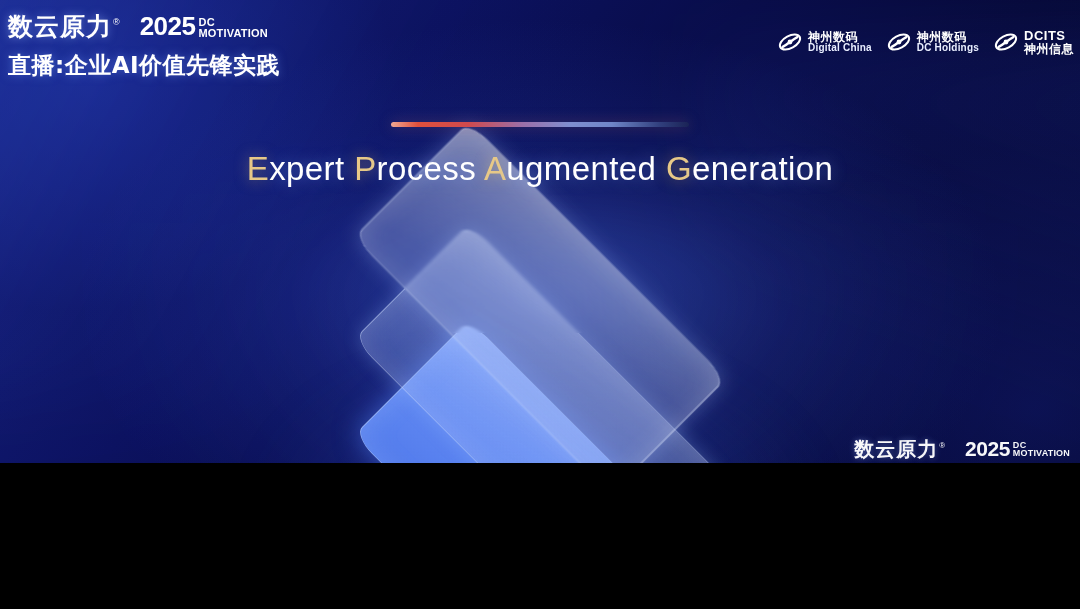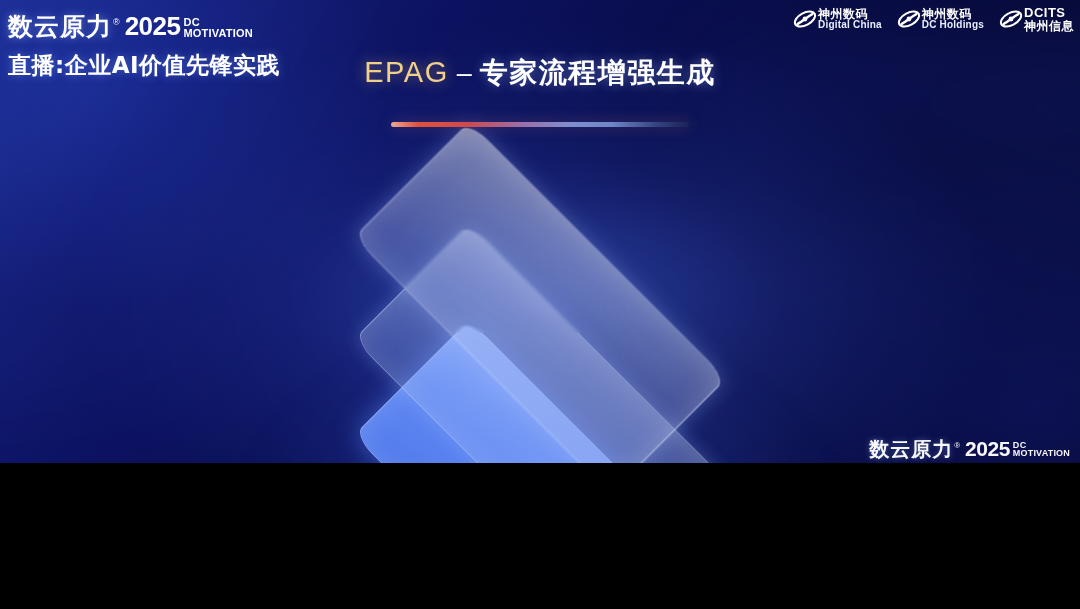--- a/index.html
+++ b/index.html
@@ -76,21 +76,21 @@
     top: -12px;
     margin-left: 1px;
   }
   .brand-year {
     font-family: "Liberation Sans", sans-serif;
     font-size: 26px;
     font-weight: 700;
     color: #ffffff;
     letter-spacing: -0.5px;
     line-height: 1;
-    margin-left: 5px;
+    margin-left: 20px;
   }
   .brand-dc {
     display: inline-block;
     margin-left: 3px;
     line-height: 0.96;
     position: relative;
     top: -1px;
   }
   .brand-dc .dc {
     display: block;
@@ -124,21 +124,23 @@
   .partners {
     position: absolute;
     right: 6px; top: 6px;
     display: flex;
     align-items: center;
     gap: 14px;
   }
   .partner {
     display: flex;
     align-items: center;
-    white-space: nowrap;
+    gap: 5px;
+    white-space: nowrap;
+    margin-top: 23px;
   }
   .swoosh {
     width: 26px; height: 26px;
     flex: none;
   }
   .partner-text { line-height: 1.02; }
   .partner-cn {
     display: block;
     font-family: "DejaVu Sans", "Liberation Sans", sans-serif;
     font-size: 12px;
@@ -399,26 +401,29 @@
         </svg>
         <span class="partner-text flip">
           <span class="partner-en big">DCITS</span>
           <span class="partner-cn">神州信息</span>
         </span>
       </div>
 
     </div>
   </div>
 
-  <div class="headline">
-    <span class="epag">EPAG</span><span class="dash">–</span><span class="cn">专家流程增强生成</span>
+
+  <div class="divider"></div>
+
+  <div class="subtitle">
+    <span><span class="cap">E</span><span>xpert</span></span>
+    <span><span class="cap">P</span><span>rocess</span></span>
+    <span><span class="cap">A</span><span>ugmented</span></span>
+    <span><span class="cap">G</span><span>eneration</span></span>
   </div>
-
-  <div class="divider"></div>
-
 
   <div class="stack">
     <div class="glow-under"></div>
 
     <div class="layer layer-bot iso"></div>
     <div class="layer layer-mid iso"></div>
     <div class="layer layer-top iso"></div>
 
     <div class="chevron-wrap">
       <svg width="150" height="48" viewBox="0 0 150 48">

